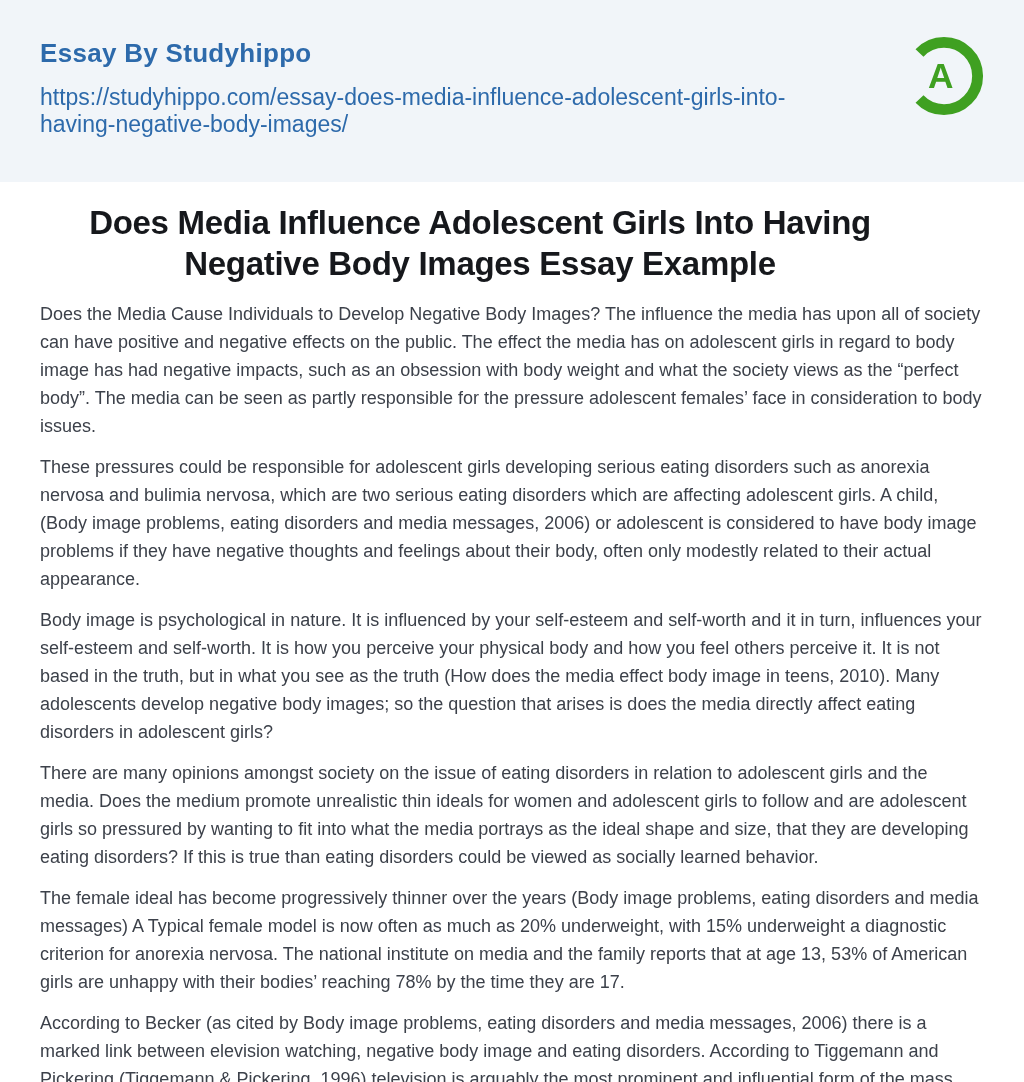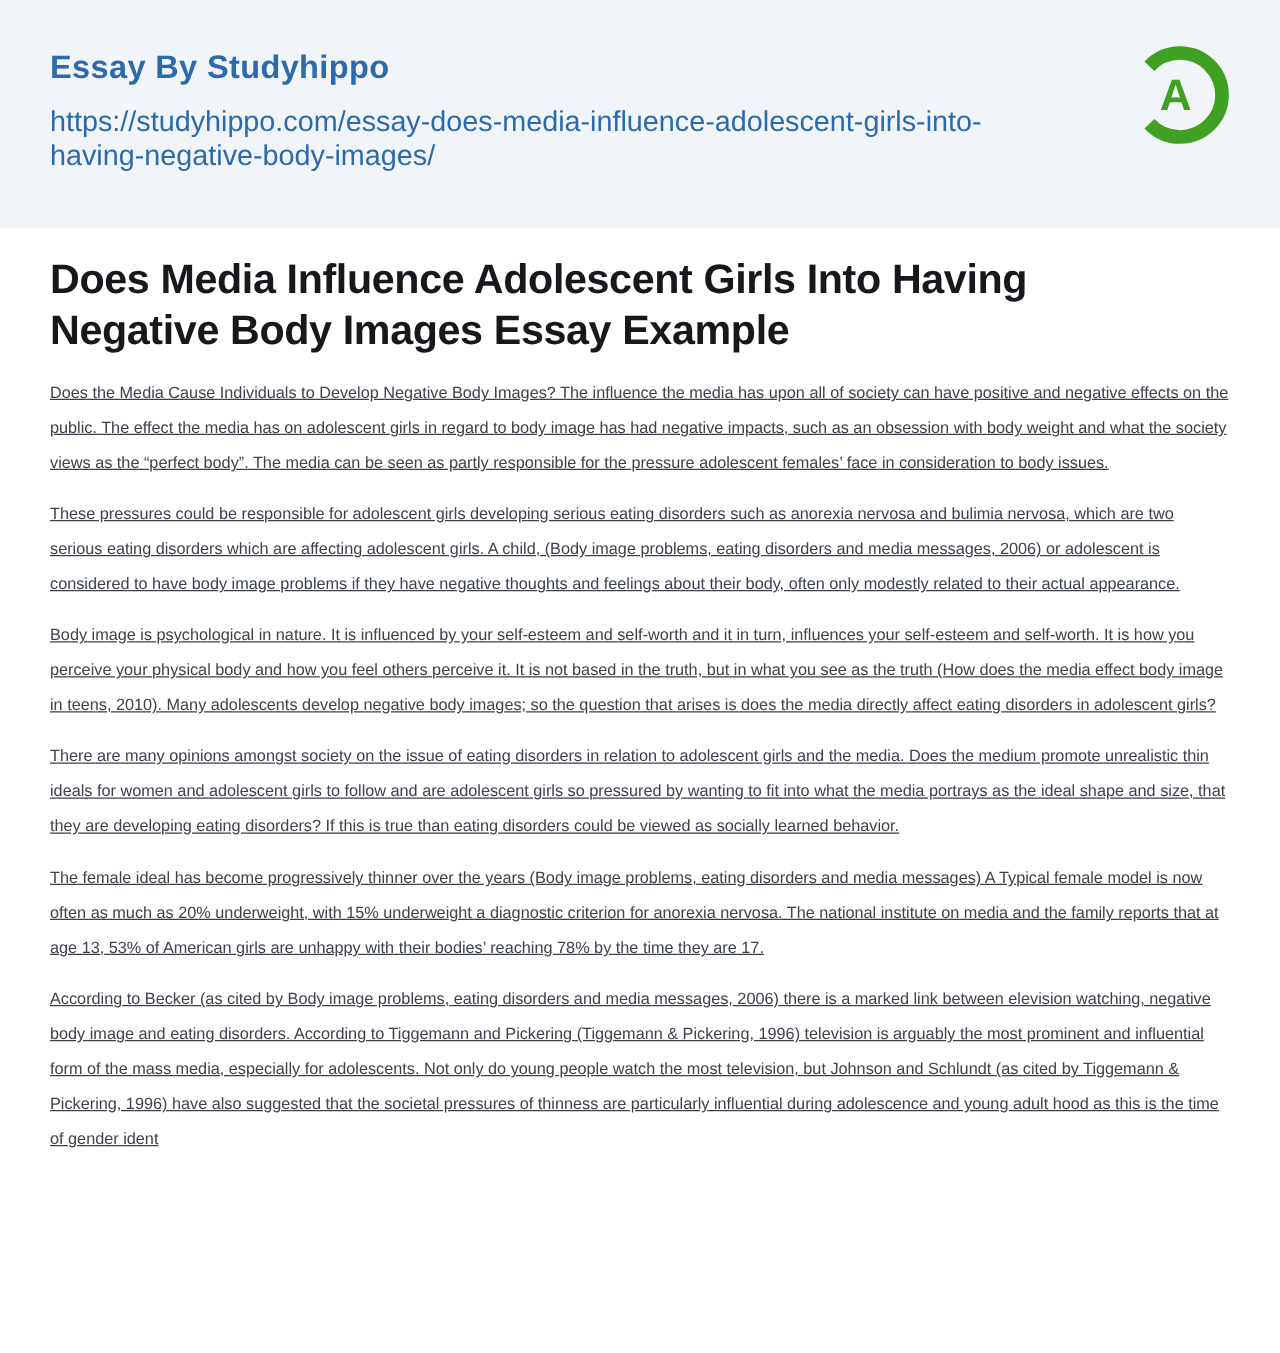--- a/index.html
+++ b/index.html
@@ -51,27 +51,27 @@
     padding: 20px 40px 60px 40px;
   }
   .essay-title {
     margin: 0 0 16px 0;
     max-width: 880px;
     font-size: 33px;
     line-height: 41px;
     font-weight: 800;
     letter-spacing: -0.3px;
     color: #16181c;
+    text-align: center;
   }
   .essay-body p {
     margin: 0 0 13px 0;
-    font-size: 13px;
+    font-size: 18px;
     line-height: 28px;
     color: #3c414a;
-    text-decoration: underline;
   }
 </style>
 </head>
 <body>
 
 <header class="page-header">
   <div class="header-text">
     <h1 class="site-title">Essay By Studyhippo</h1>
     <a class="site-url" href="#">https://studyhippo.com/essay-does-media-influence-adolescent-girls-into-having-negative-body-images/</a>
   </div>

